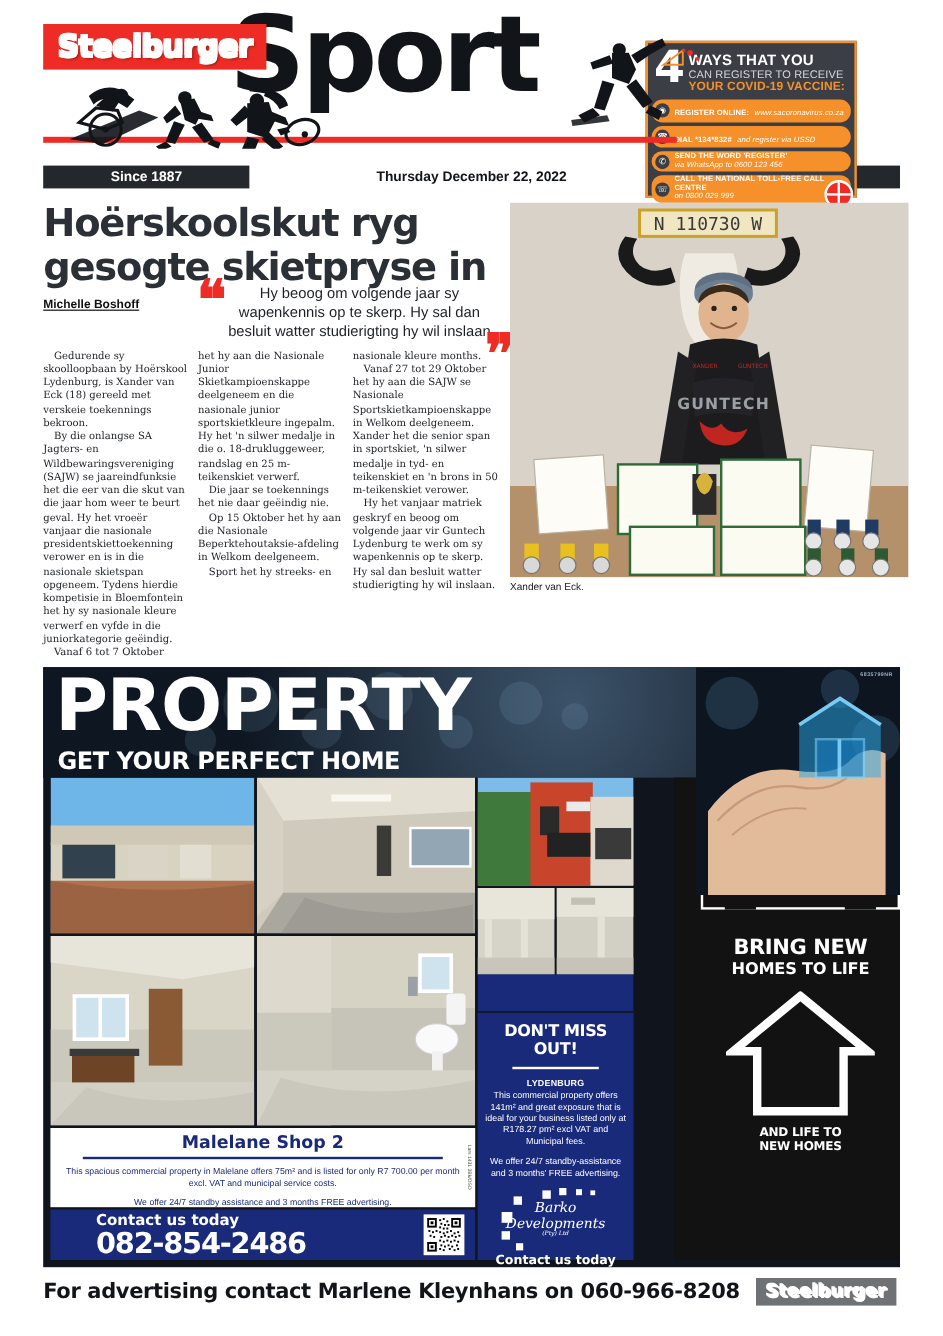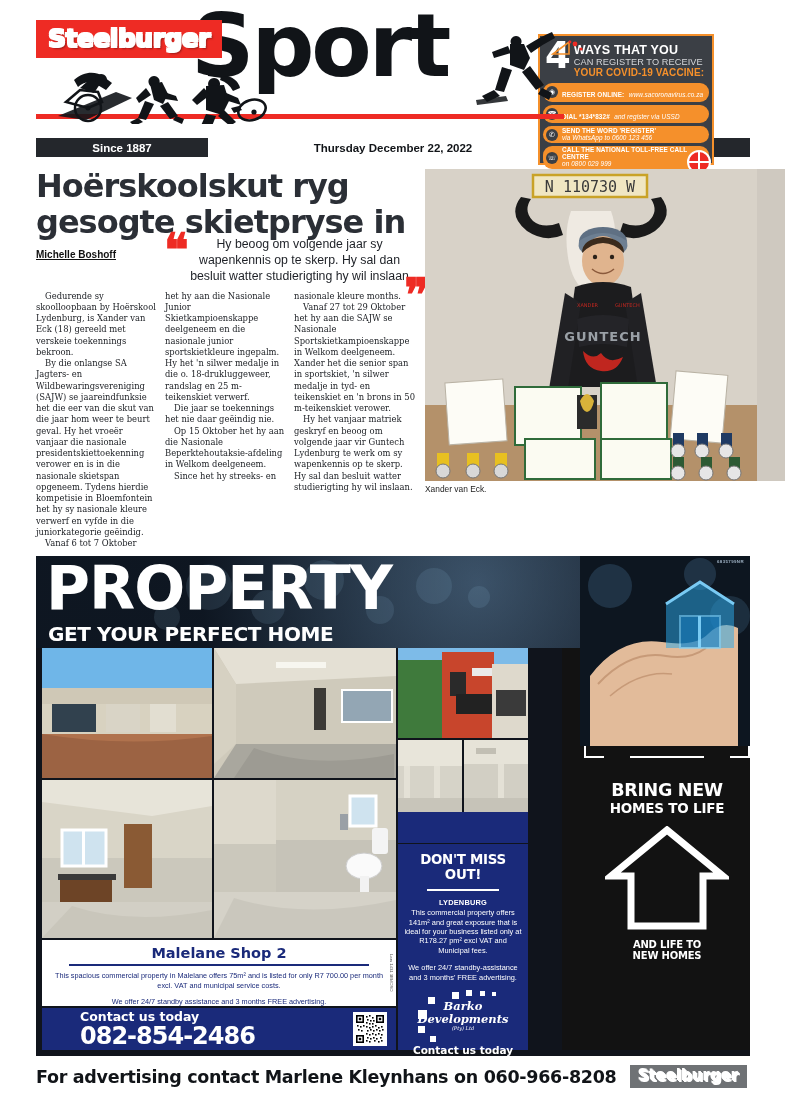--- a/index.html
+++ b/index.html
@@ -104,21 +104,21 @@
   }
   .cols { display:flex; gap:8px; margin-top:6px; }
   .col { width:121px; }
   .col p {
     font-family:"DejaVu Serif", serif; font-size:8.4px; line-height:1.34;
     color:#1a1d22; text-indent:9px; text-align:left;
   }
   .col p.noind { text-indent:0; }
   .art-right { width:332px; }
   .photo {
-    width:360px; height:312px; position:relative; overflow:hidden;
+    width:332px; height:312px; position:relative; overflow:hidden;
     background:#cfc9c0;
   }
   .caption { font-size:8.4px; color:#222; margin-top:3px; font-family:"Liberation Sans",sans-serif;}
 
   
   .propad { position:relative; margin-top:7px; width:714px; height:500px; background:#10141c; overflow:hidden; }
   .prop-hero {
     position:absolute; inset:0 0 auto 0; height:92px;
     background: radial-gradient(circle at 62% 30%, rgba(120,160,200,.40), rgba(14,22,33,.96) 62%), linear-gradient(110deg,#0d1b28,#16232f 48%,#0b1017);
   }
@@ -146,21 +146,21 @@
   .info-panel {
     position:absolute; left:362px; top:288px; width:130px; height:206px;
     background:#1a2a7a; color:#fff; padding:8px 6px 0 6px; text-align:center;
   }
   .dmo { font-family:"DejaVu Sans",sans-serif; font-weight:bold; font-size:13.4px; letter-spacing:-0.3px; }
   .hr-w { width:72px; height:1.6px; background:#fff; margin:7px auto 7px auto; }
   .ip-head { font-size:7.4px; font-weight:bold; letter-spacing:.2px; }
   .ip-body { font-size:7.4px; line-height:1.28; margin-top:1px; }
   .ip-body2 { font-size:7.4px; line-height:1.28; margin-top:8px; }
   .barko { margin-top:10px; position:relative; height:48px; }
-  .barko-name { font-family:"DejaVu Serif",serif; font-style:italic; font-weight:bold; font-size:11.5px; line-height:1.06; }
+  .barko-name { font-family:"DejaVu Serif",serif; font-style:italic; font-weight:normal; font-size:11.5px; line-height:1.06; }
   .barko-sub { font-family:"DejaVu Serif",serif; font-style:italic; font-size:5px; }
   .sq { position:absolute; background:#fff; }
   .contact-mini { margin-top:4px; }
   .cm-1 { font-family:"DejaVu Sans",sans-serif; font-weight:bold; font-size:10.5px; }
   .cm-2 { font-family:"DejaVu Sans",sans-serif; font-weight:bold; font-size:15px; letter-spacing:-.4px; }
   .vert-code {
     position:absolute; right:1px; top:108px; font-size:4.2px; color:#aeb8c6;
     writing-mode:vertical-rl; letter-spacing:.4px; font-weight:bold;
   }
 
@@ -338,21 +338,21 @@
       <div class="cols">
         <div class="col">
           <p>Gedurende sy skoolloopbaan by Hoërskool Lydenburg, is Xander van Eck (18) gereeld met verskeie toekennings bekroon.</p>
           <p>By die onlangse SA Jagters- en Wildbewaringsvereniging (SAJW) se jaareindfunksie het die eer van die skut van die jaar hom weer te beurt geval. Hy het vroeër vanjaar die nasionale presidentskiettoekenning verower en is in die nasionale skietspan opgeneem. Tydens hierdie kompetisie in Bloemfontein het hy sy nasionale kleure verwerf en vyfde in die juniorkategorie geëindig.</p>
           <p>Vanaf 6 tot 7 Oktober</p>
         </div>
         <div class="col">
           <p class="noind">het hy aan die Nasionale Junior Skietkampioenskappe deelgeneem en die nasionale junior sportskietkleure ingepalm. Hy het 'n silwer medalje in die o. 18-drukluggeweer, randslag en 25 m-teikenskiet verwerf.</p>
           <p>Die jaar se toekennings het nie daar geëindig nie.</p>
           <p>Op 15 Oktober het hy aan die Nasionale Beperktehoutaksie-afdeling in Welkom deelgeneem.</p>
-          <p>Since het hy streeks- en</p>
+          <p>Sport het hy streeks- en</p>
         </div>
         <div class="col">
           <p class="noind">nasionale kleure months.</p>
           <p>Vanaf 27 tot 29 Oktober het hy aan die SAJW se Nasionale Sportskietkampioenskappe in Welkom deelgeneem. Xander het die senior span in sportskiet, 'n silwer medalje in tyd- en teikenskiet en 'n brons in 50 m-teikenskiet verower.</p>
           <p>Hy het vanjaar matriek geskryf en beoog om volgende jaar vir Guntech Lydenburg te werk om sy wapenkennis op te skerp. Hy sal dan besluit watter studierigting hy wil inslaan.</p>
         </div>
       </div>
     </div>
 
     <div class="art-right">

